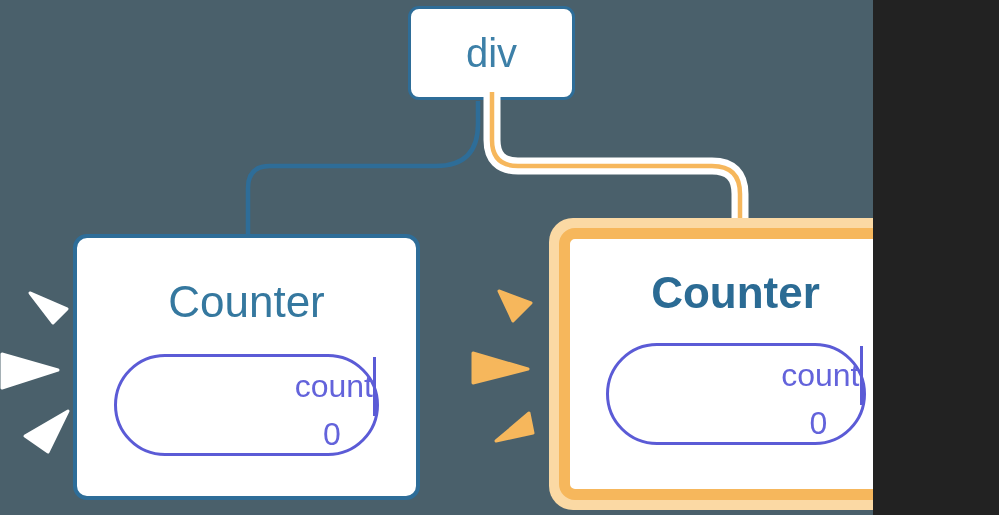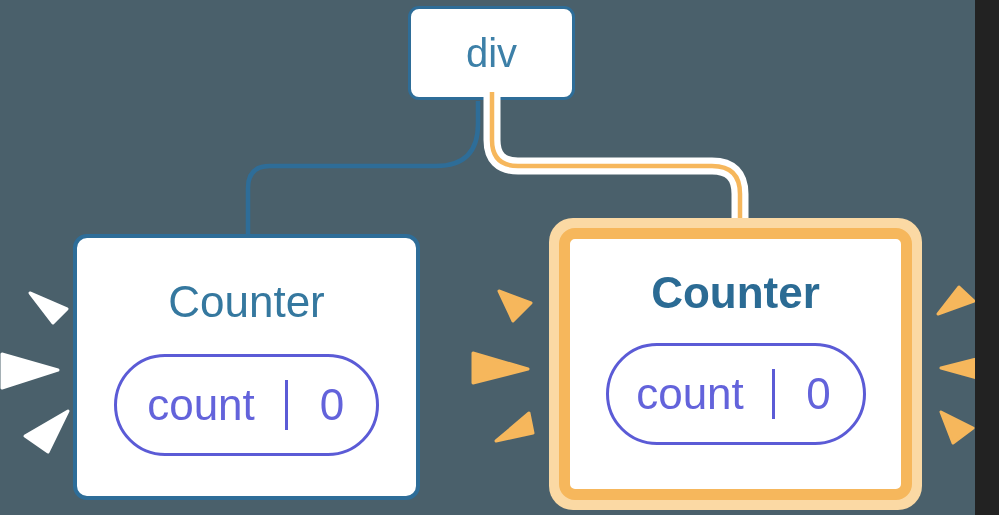--- a/index.html
+++ b/index.html
@@ -1,17 +1,17 @@
 <!DOCTYPE html>
 <html><head>
 <meta charset="utf-8">
 <style>
   html,body{margin:0;padding:0;background:#222;}
   .stage{
-    position:relative;width:975px;height:515px;overflow:hidden;
+    position:relative;width:873px;height:515px;overflow:hidden;
     background:var(--c-background,#4a606b);
     font-family:"Liberation Sans",sans-serif;
   }
   .wires{position:absolute;left:0;top:0;width:999px;height:515px;}
 
   
   .node{
     position:absolute;left:408px;top:6px;width:167px;height:94px;
     background:var(--c-white,#fff);
     border:3.5px solid var(--c-steel_border,#2e6d98);
@@ -53,22 +53,22 @@
   }
   .card-r .title{
     margin-top:32px;font-size:44px;line-height:44px;font-weight:bold;
     color:var(--c-title_right,#2b6b94);
   }
 
   
   .pill{
     display:flex;margin-top:30px;height:102px;box-sizing:border-box;
     border:3px solid var(--c-pill_border,#5b5bd6);
-    border-radius:51px;align-items:center;
-    color:var(--c-pill_text,#6363db);font-size:44px;
+    border-radius:51px;align-items:flex-end;
+    color:var(--c-pill_text,#6363db);font-size:32px;flex-direction:column;
   }
   .card-l .pill{width:265px;}
   .card-r .pill{width:260px;margin-top:28px;}
   .pill-key{
     flex:1;display:flex;align-items:center;justify-content:center;
     border-right:3px solid var(--c-pill_border,#5b5bd6);
   }
   .pill-val{
     width:88px;display:flex;align-items:center;justify-content:center;
   }

